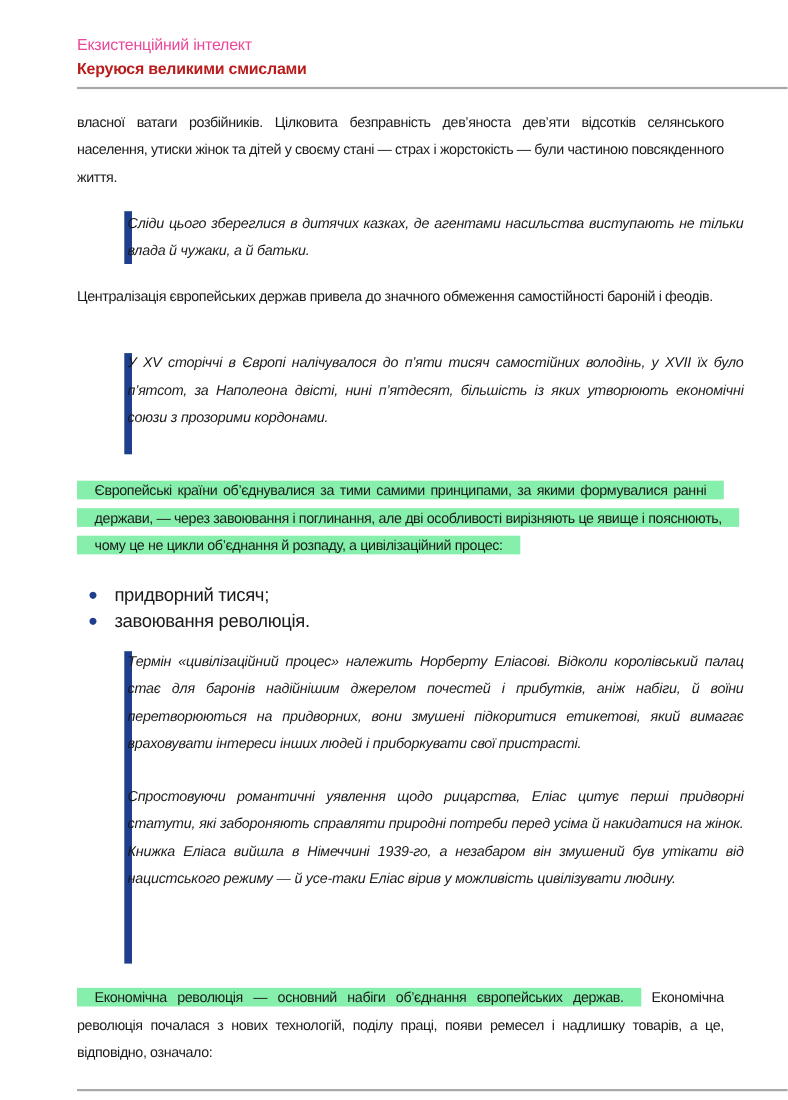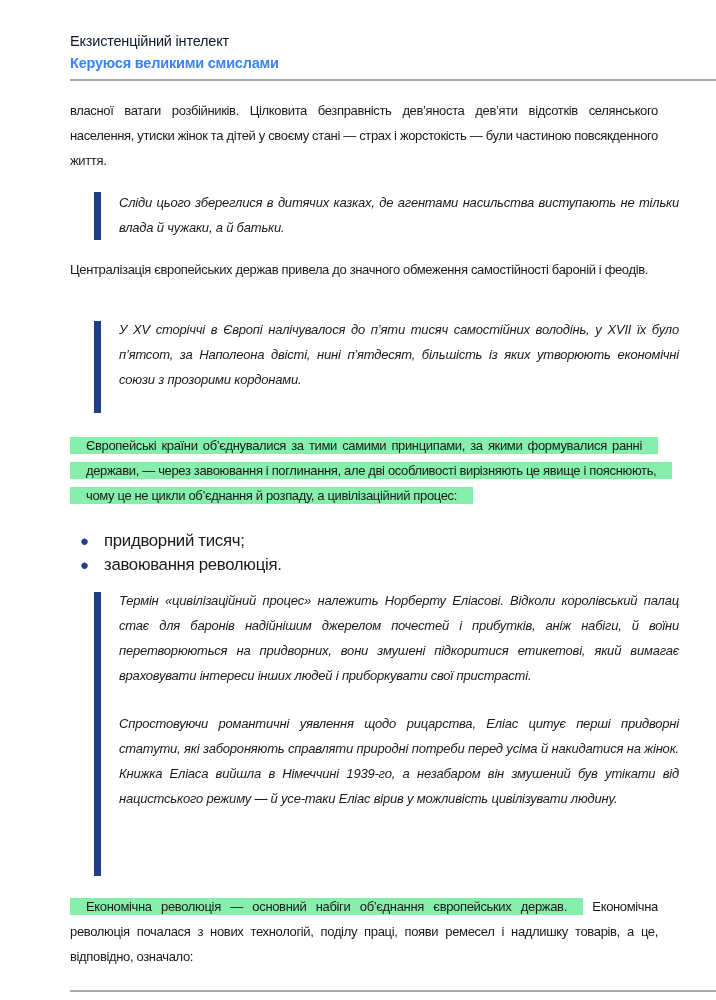--- a/index.html
+++ b/index.html
@@ -1,29 +1,29 @@
 <!DOCTYPE html>
 <html><head>
 <meta charset="utf-8">
 <style>
   html, body { margin: 0; padding: 0; background: #ffffff; }
   body { width: 716px; height: 1000px; position: relative; overflow: hidden;
          font-family: "Liberation Sans", "DejaVu Sans", sans-serif; color: #1a1a1a; }
   .header { position: absolute; left: 70px; top: 31px; }
-  .book-title { font-size: 14.5px; color: #0f172a; line-height: 20px; letter-spacing: -0.2px; }
-  .chapter-title { font-size: 14.5px; font-weight: bold; color: #3b82f6; line-height: 20px; letter-spacing: -0.2px; margin-top: 2px; }
+  .book-title { font-size: 14.5px; color: #ec4899; line-height: 20px; letter-spacing: -0.2px; }
+  .chapter-title { font-size: 14.5px; font-weight: bold; color: #b91c1c; line-height: 20px; letter-spacing: -0.2px; margin-top: 2px; }
   .rule { position: absolute; left: 70px; right: 0; height: 2px; background: #a8a8a8; }
   .rule.top { top: 79px; }
   .rule.bottom { top: 990px; left: 70px; }
   .content { position: absolute; left: 70px; width: 588px; top: 98px; }
   p { margin: 0; font-size: 13px; line-height: 25px; text-align: justify; letter-spacing: -0.35px; }
   .p1 { }
   .p2 { position: absolute; top: 159px; }
   .hl { background: #86efac; box-decoration-break: clone; -webkit-box-decoration-break: clone; padding: 1px 16px; }
-  .quote { position: absolute; left: 24px; width: 560px; padding-left: 25px; }
+  .quote { position: absolute; left: 43px; width: 560px; padding-left: 3px; }
   .quote .bar { position: absolute; left: 0; top: 0; bottom: 0; width: 7px; background: #1f3e8c; }
   .quote p { font-style: italic; letter-spacing: -0.2px; }
   .q1 { top: 94px; height: 48px; }
   .q1 p { position: relative; top: -2px; }
   .q2 { top: 223px; height: 92px; }
   .q2 p { position: relative; top: -4px; }
   .q3 { top: 494px; height: 284px; }
   .q3 p { position: relative; top: -4px; }
   .q3 p + p { margin-top: 23px; }
   .p3 { position: absolute; top: 335px; width: 588px; }

